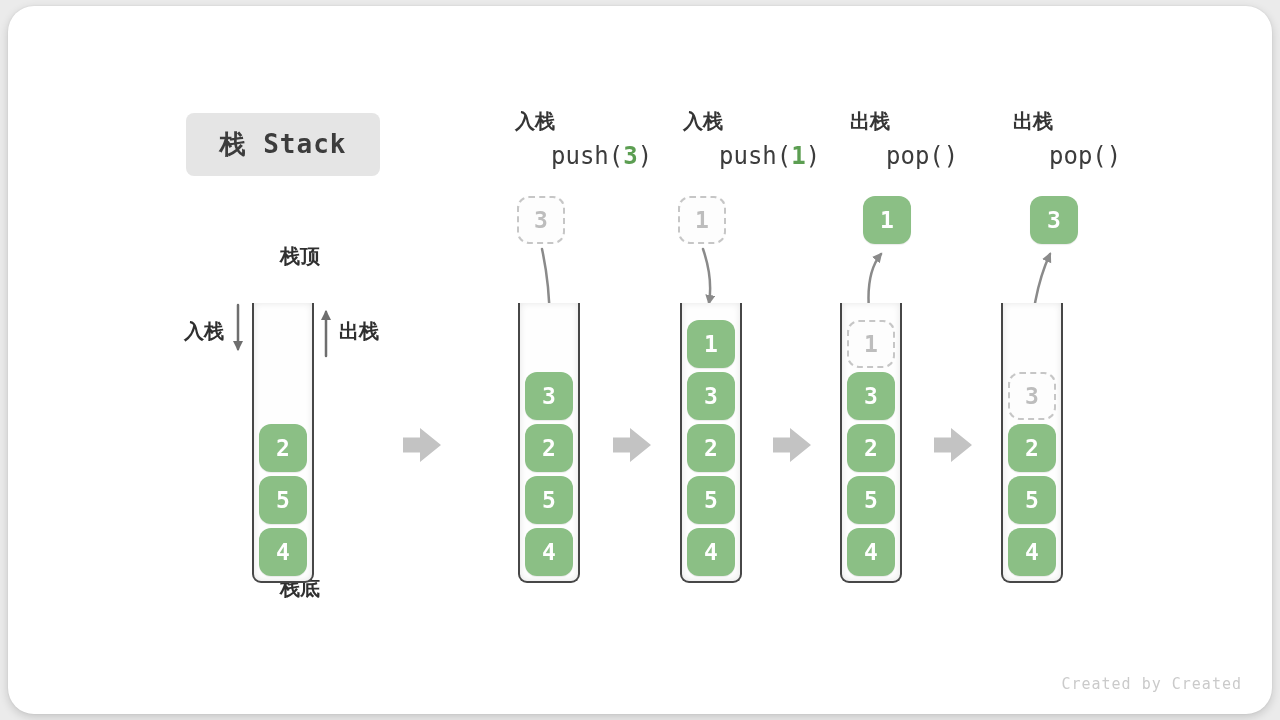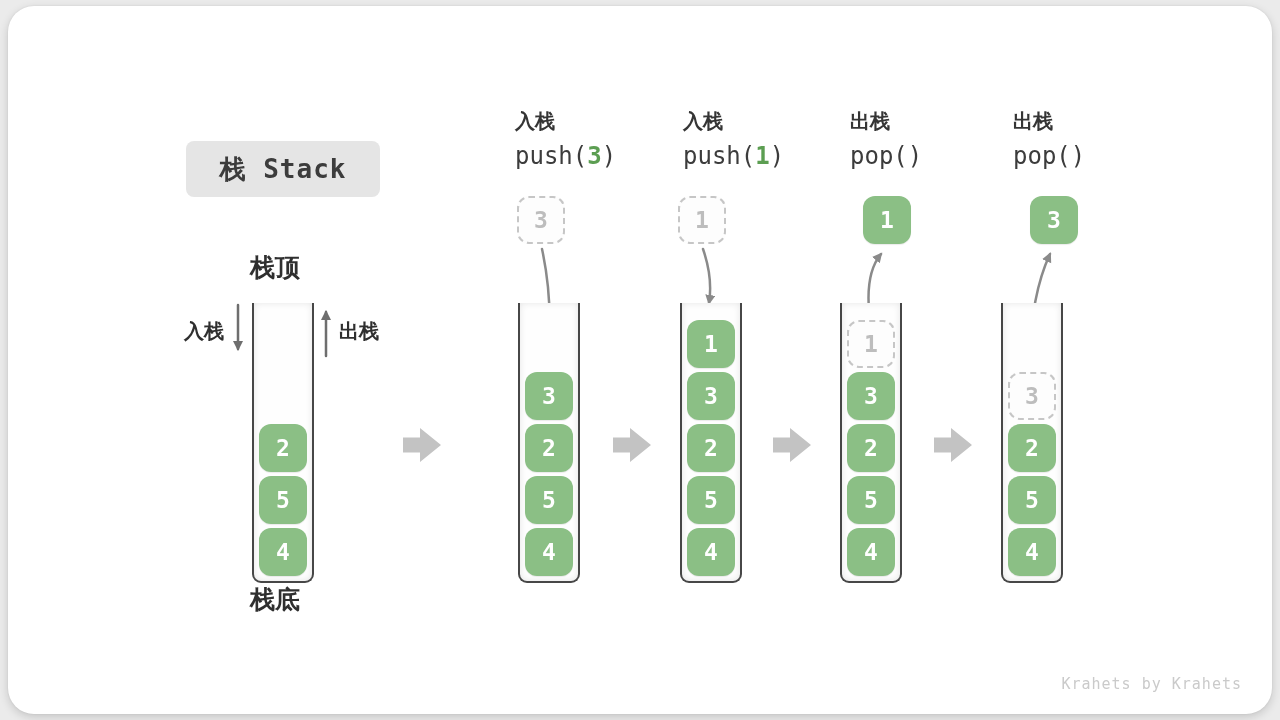--- a/index.html
+++ b/index.html
@@ -7,42 +7,42 @@
     width:1280px;height:720px;position:relative;overflow:hidden;
     background:#ebebeb;
     font-family:"Liberation Sans", sans-serif;
   }
   .card{
     position:absolute;left:8px;top:6px;right:8px;bottom:6px;
     background:#ffffff;border-radius:26px;
     box-shadow:0 3px 10px rgba(0,0,0,0.16), 0 0 2px rgba(0,0,0,0.08);
   }
   .title-box{
-    position:absolute;left:186px;top:113px;width:194px;height:56px;
+    position:absolute;left:186px;top:113px;width:194px;height:63px;
     background:var(--title-bg);border-radius:8px;
     display:flex;align-items:center;justify-content:center;
     font-family:"DejaVu Sans Mono", monospace;
-    font-size:26px;font-weight:600;color:var(--dark);letter-spacing:1px;margin-top:28px;
+    font-size:26px;font-weight:600;color:var(--dark);letter-spacing:1px;
   }
   .cjk-label{
-    position:absolute;color:#2f2f2f;font-weight:700;font-size:25px;
-    width:70px;text-align:left;margin-top:8px;
+    position:absolute;color:#2f2f2f;font-weight:700;font-size:20px;
+    width:70px;text-align:right;
   }
   .side-label{
     position:absolute;color:#2f2f2f;font-weight:700;font-size:20px;
   }
   .col-header{
     position:absolute;top:106px;line-height:30px;white-space:nowrap;
   }
   .col-header .op{
     display:block;font-size:20px;font-weight:600;color:#353535;margin-bottom:5px;
   }
   .col-header .code{
     display:block;font-family:"DejaVu Sans Mono", monospace;
-    font-size:24px;color:var(--dark);
+    font-size:24px;color:var(--dark);margin-left:36px;
   }
   .col-header .code .arg{ color:var(--code-green);font-weight:700; }
   .stack-container{
     position:absolute;top:303px;width:62px;height:280px;
     border:2px solid var(--wall);border-top:none;
     border-radius:0 0 9px 9px;background:#fefefe;
     box-shadow:inset 0 0 7px rgba(0,0,0,0.10);
     box-sizing:border-box;
   }
   .cell{
@@ -140,13 +140,13 @@
     <div class="cell" style="left: 1008px; top: 424px;">2</div>
     <div class="cell" style="left: 1008px; top: 476px;">5</div>
     <div class="cell" style="left: 1008px; top: 528px;">4</div>
     <div class="cell" style="left: 1030px; top: 196px;">3</div>
     <div class="col-header" style="left: 1013px;">
       <span class="op">出栈</span>
       <span class="code">pop(<span class="arg"></span>)</span>
     </div>
   </div>
 
-<div class="watermark">Krahets by Krahets</div>
+<div class="watermark">Created by Created</div>
 
 </body></html>

